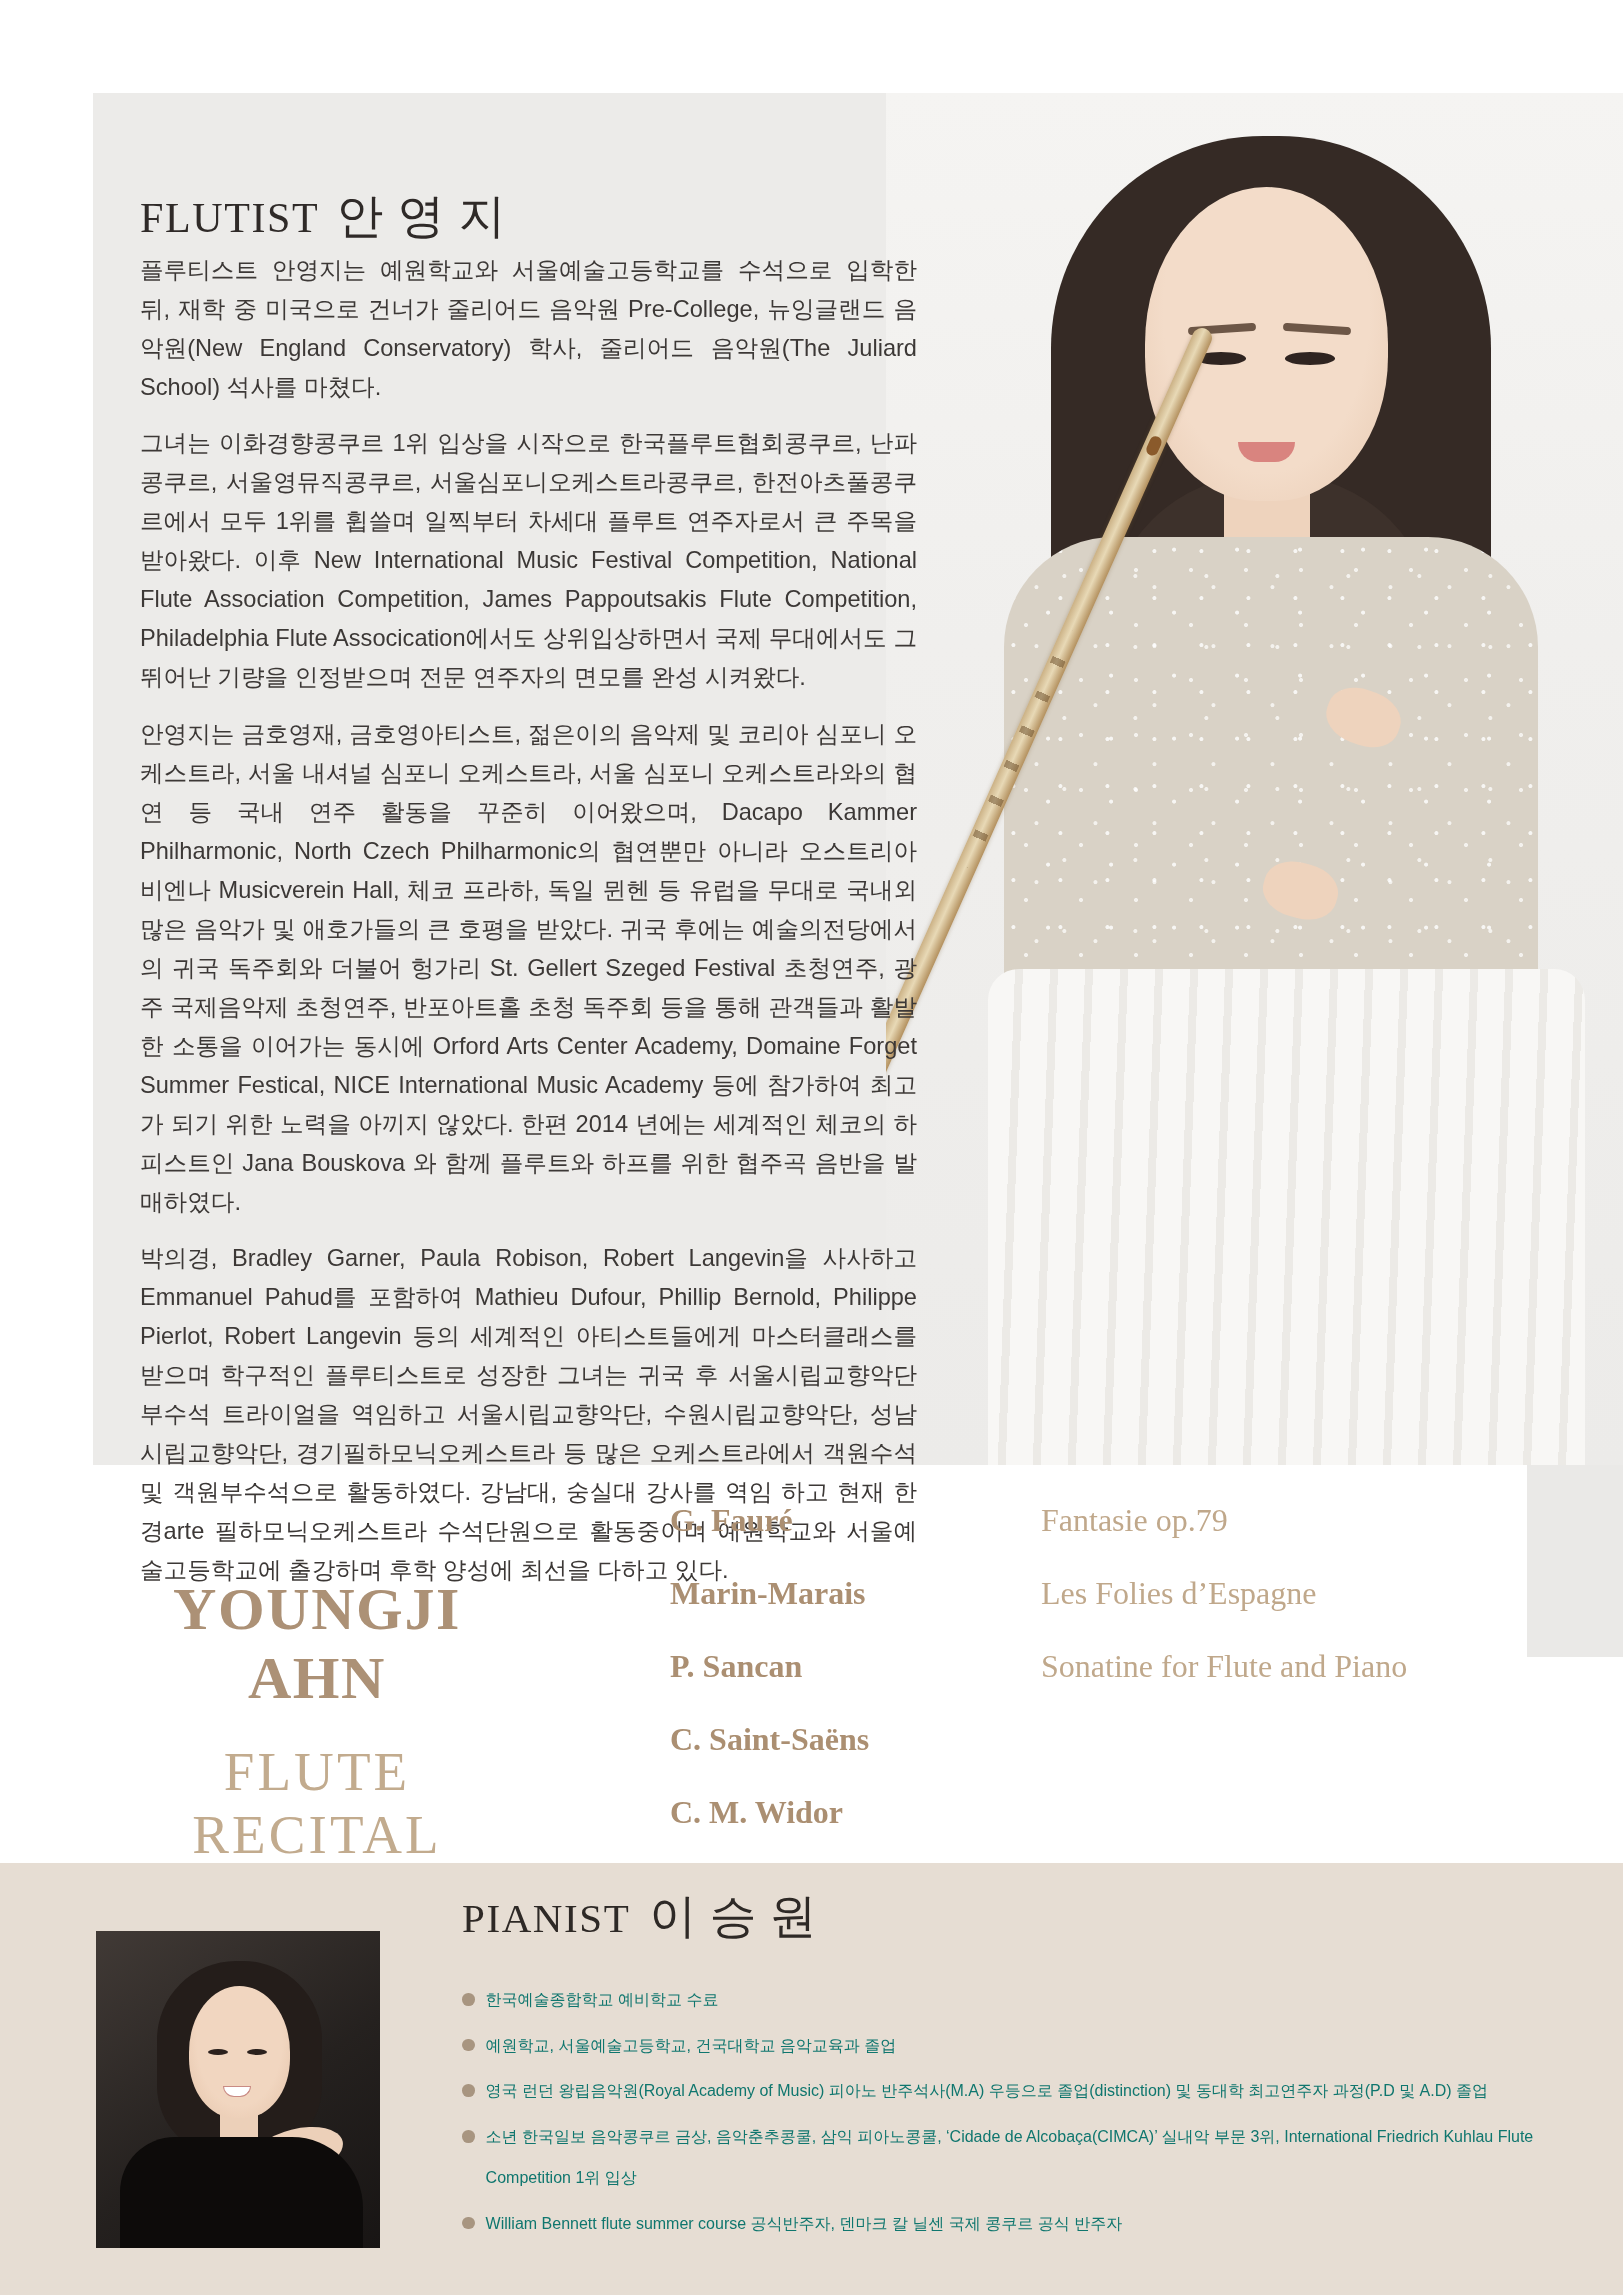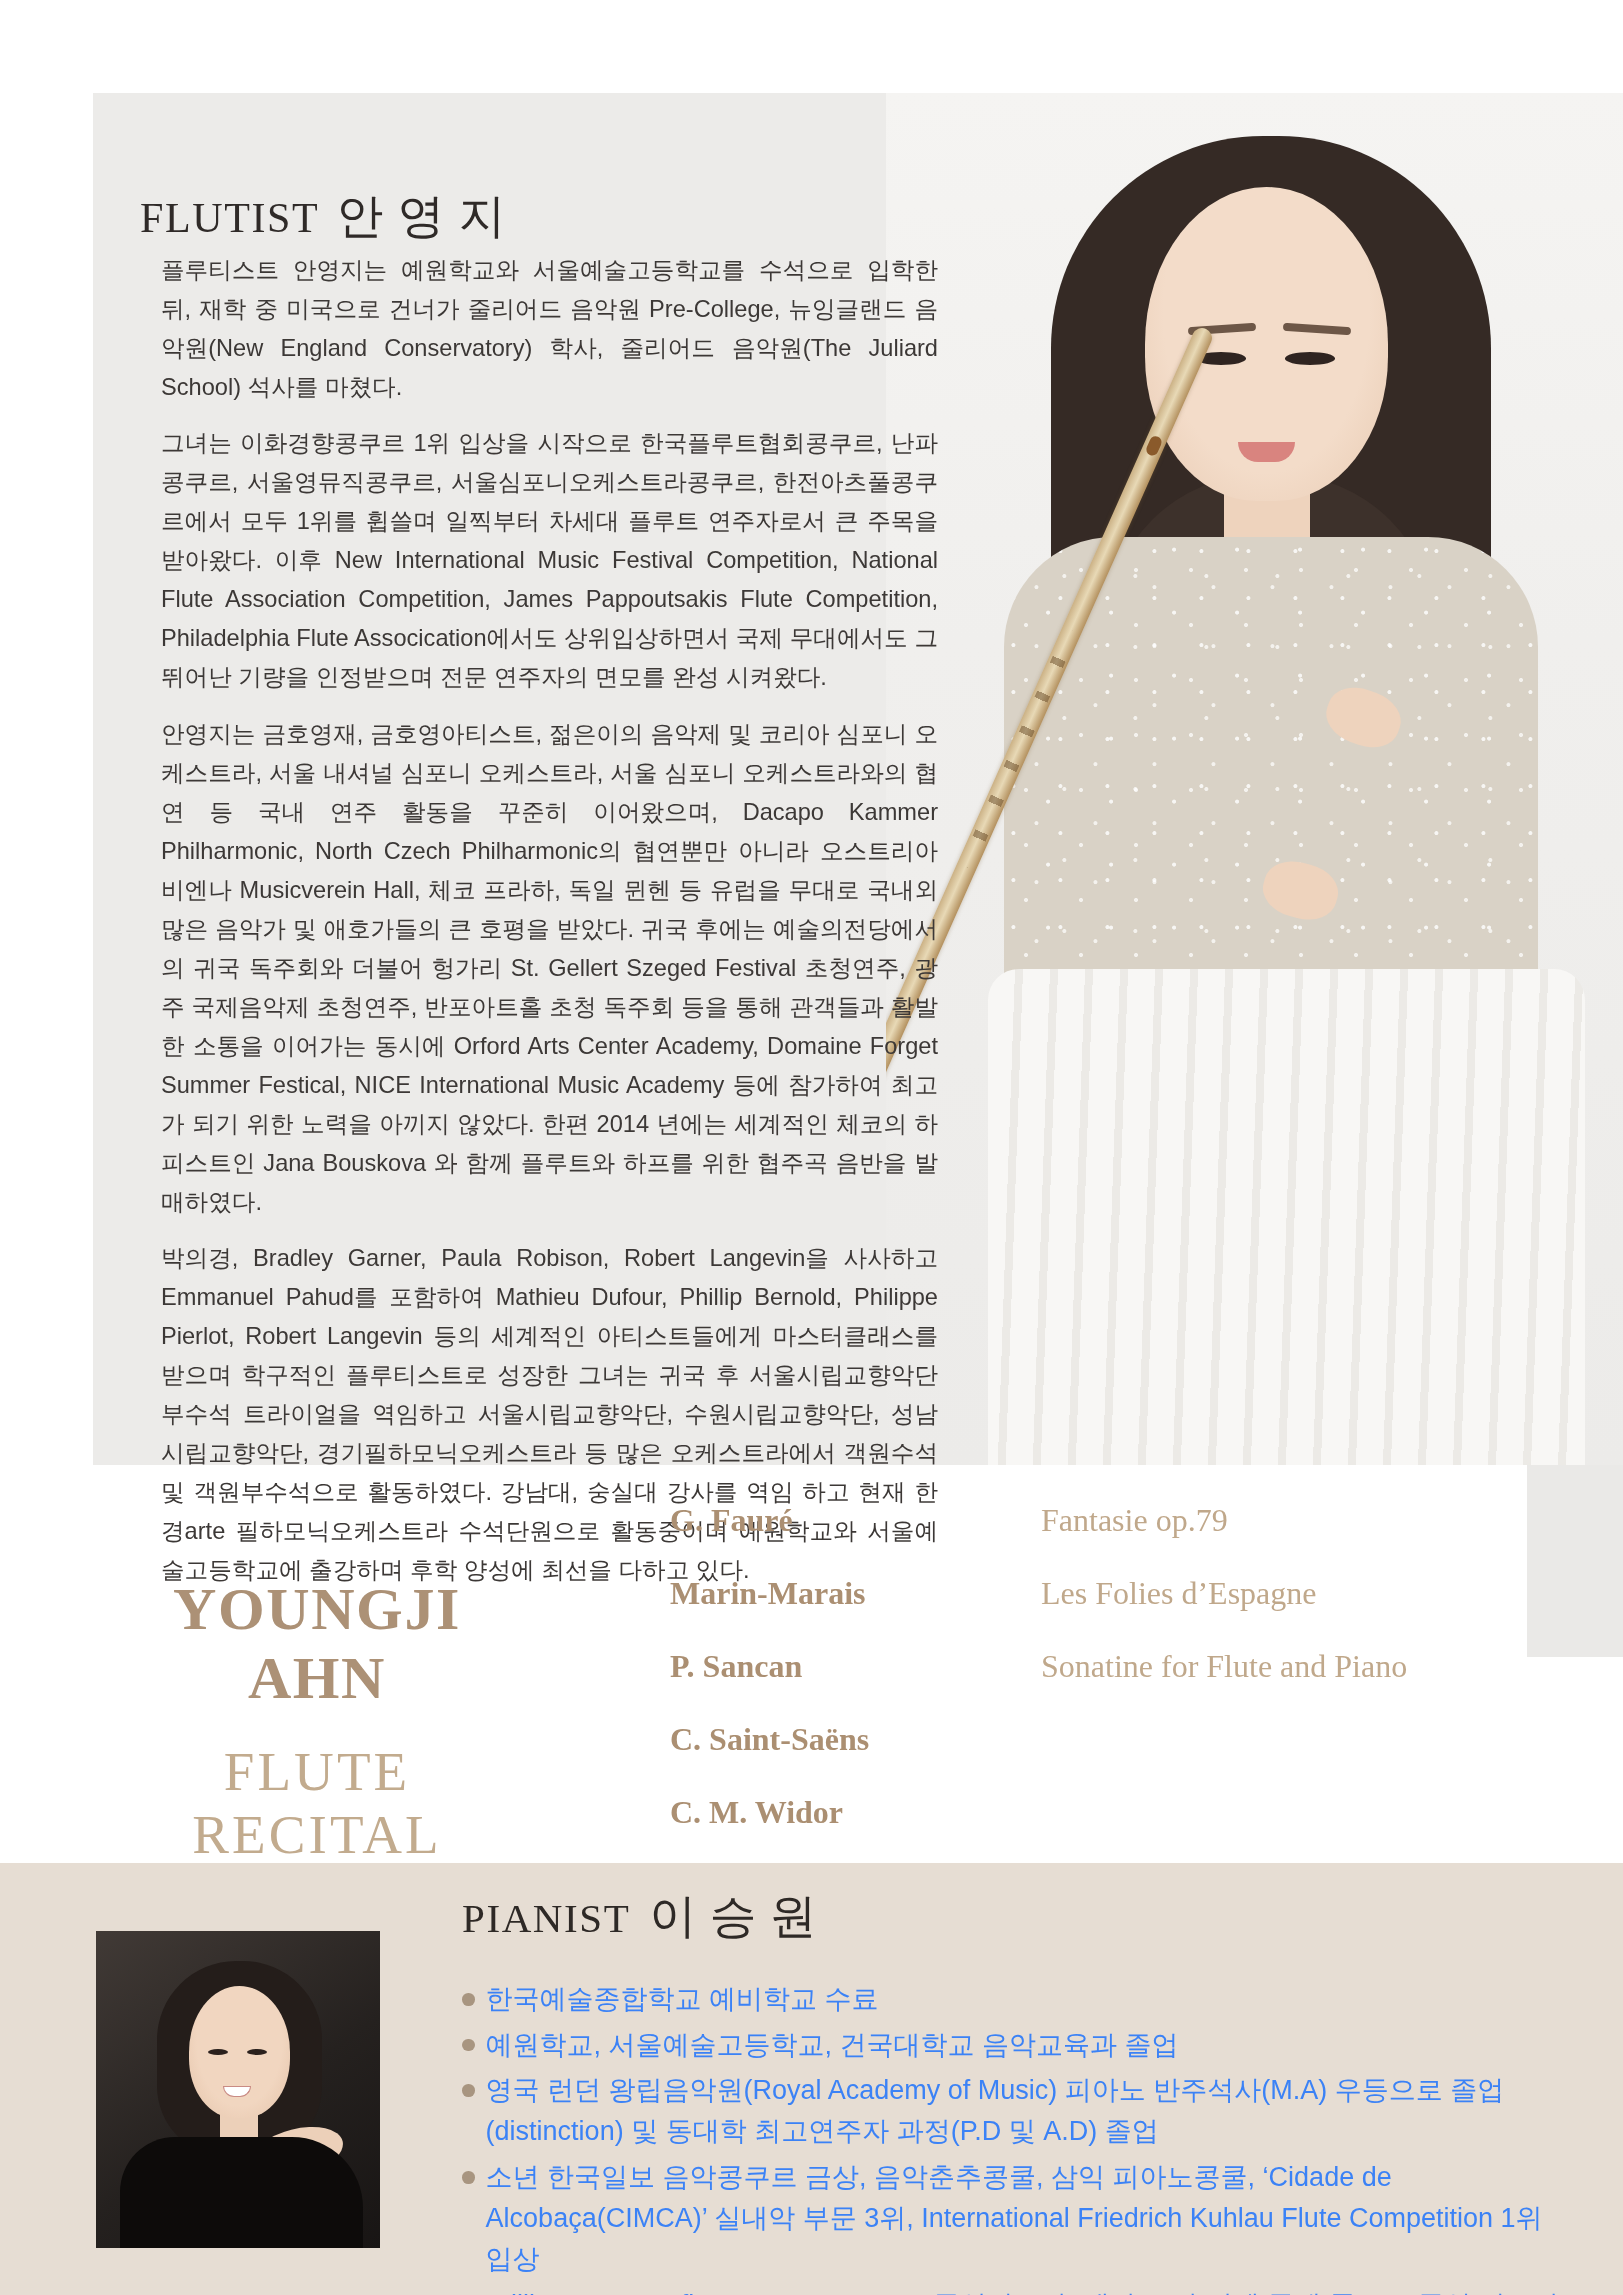--- a/index.html
+++ b/index.html
@@ -85,21 +85,21 @@
 
   
   .flutist-head {
     position: absolute; left: 140px; top: 185px;
     color: #2f2a28; font-family: "Liberation Serif", "DejaVu Serif", serif;
   }
   .flutist-head .en { font-size: 42px; letter-spacing: 1.6px; }
   .flutist-head .kr { font-size: 47px; letter-spacing: 0.3em; margin-left: 14px; }
   .bio {
     position: absolute; left: 140px; top: 251px; width: 777px;
-    color: #3c3836; font-size: 23.6px; line-height: 39px; text-align: justify; margin-left: 21px;
+    color: #3c3836; font-size: 23.6px; line-height: 39px; text-align: justify;
   }
   .bio p { margin-bottom: 17.3px; }
 
   
   .recital-title {
     position: absolute; left: 101px; top: 1575px; width: 432px; text-align: center;
     font-family: "Liberation Serif", "DejaVu Serif", serif;
   }
   .recital-title .l1 { font-size: 60px; font-weight: bold; color: #ac9176; letter-spacing: 1.6px; }
   .recital-title .l2 { font-size: 55px; font-weight: normal; color: #c2ab8e; letter-spacing: 3.1px; margin-top: 27px; }
@@ -151,21 +151,21 @@
     color: #2e2926; font-family: "Liberation Serif", "DejaVu Serif", serif; text-align: center;
   }
   .pianist-head .en { font-size: 41px; letter-spacing: 1.6px; }
   .pianist-head .kr { font-size: 47px; letter-spacing: 0.28em; margin-left: 15.7px; }
   .bullets { position: absolute; left: 462px; top: 1979px; width: 1099px; }
   .bullet-item { display: flex; align-items: flex-start; margin-bottom: 4.7px; }
   .dot {
     flex: none; width: 12.6px; height: 12.6px; border-radius: 50%;
     background: #a89580; margin: 14px 11px 0 0;
   }
-  .bullet-text { color: #3b82f6; font-size: 27px; line-height: 41px; }
+  .bullet-text { color: #0f766e; font-size: 16px; line-height: 41px; }
 </style>
 </head>
 <body>
 
 <div class="page">
 
   <div class="panel"></div>
   <div class="photo-bleed-strip"></div>
 
   <div class="photo-main">

